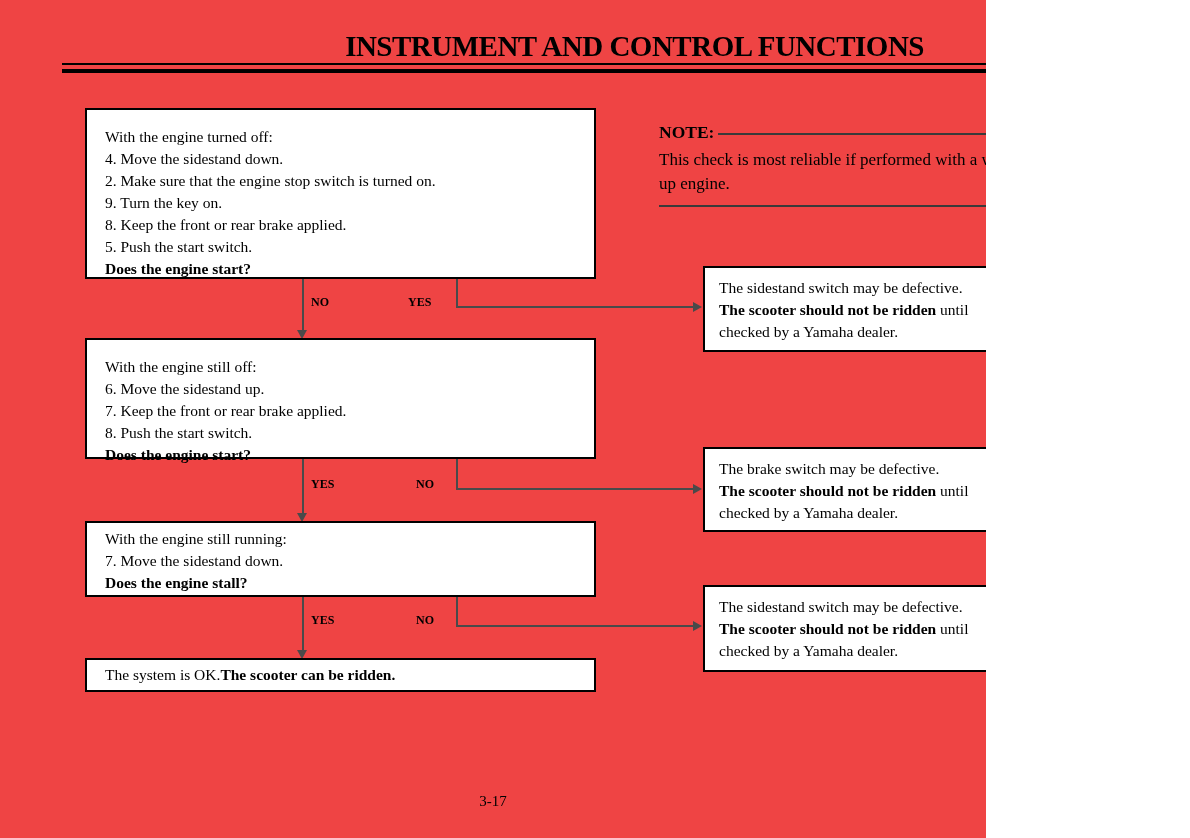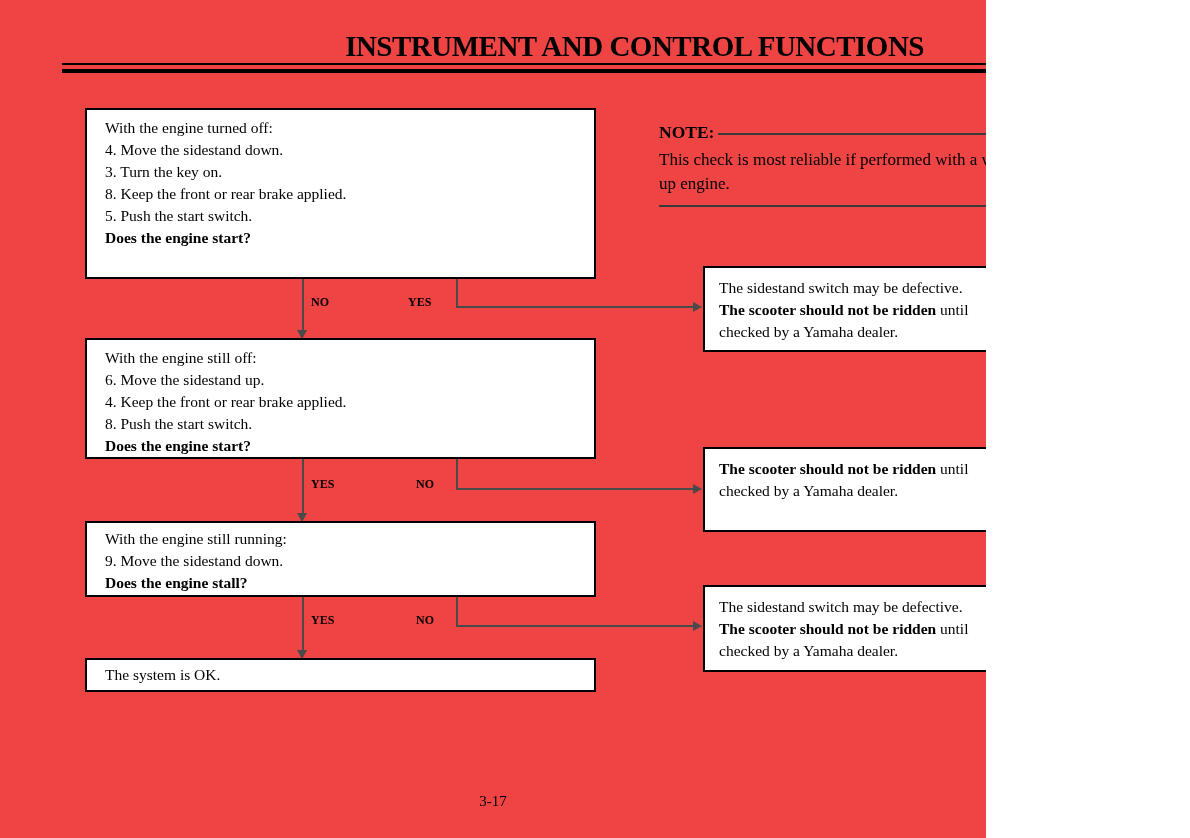--- a/index.html
+++ b/index.html
@@ -23,21 +23,21 @@
 
   
   .box{
     position:absolute;
     border:2px solid #000;
     background:#fff;
     box-sizing:border-box;
     font-size:15.5px;
     line-height:22px;
   }
-  .stepbox{left:85px;width:511px;padding:7px 6px 0 18px;}
+  .stepbox{left:85px;width:511px;padding:16px 6px 0 18px;}
   .outbox{left:703px;width:403px;padding:9px 6px 6px 14px;}
   .resultbox{left:85px;width:511px;top:658px;height:34px;display:flex;align-items:center;padding-left:18px;}
   .bold{font-weight:bold;}
 
   
   .vline,.hline{position:absolute;background:#4a4a4a;}
   .vline{width:2px;}
   .hline{height:2px;}
   .arrow-down{
     position:absolute;width:0;height:0;
@@ -78,84 +78,87 @@
 
 <div class="page">
 
   <div class="title">INSTRUMENT AND CONTROL FUNCTIONS</div>
   <div class="rule rule-thin"></div>
   <div class="rule rule-thick"></div>
 
   <div class="box stepbox" style="top:108px;height:171px;">
     <div>With the engine turned off:</div>
     <div>4. Move the sidestand down.</div>
-    <div>3. Turn the key on.</div>
+    <div>2. Make sure that the engine stop switch is turned on.</div>
+    <div>9. Turn the key on.</div>
     <div>8. Keep the front or rear brake applied.</div>
     <div>5. Push the start switch.</div>
     <div class="bold">Does the engine start?</div>
   </div>
 
   <div class="vline" style="left:302px;top:279px;height:51px;"></div>
   <div class="arrow-down" style="left:297px;top:330px;"></div>
   <div class="branch-label" style="left:311px;top:295px;">NO</div>
   <div class="vline" style="left:456px;top:279px;height:29px;"></div>
   <div class="hline" style="left:456px;top:306px;width:238px;"></div>
   <div class="arrow-right" style="left:693px;top:302px;"></div>
   <div class="branch-label" style="left:408px;top:295px;">YES</div>
 
   <div class="box stepbox" style="top:338px;height:121px;">
     <div>With the engine still off:</div>
     <div>6. Move the sidestand up.</div>
-    <div>4. Keep the front or rear brake applied.</div>
+    <div>7. Keep the front or rear brake applied.</div>
     <div>8. Push the start switch.</div>
     <div class="bold">Does the engine start?</div>
   </div>
 
   <div class="vline" style="left:302px;top:459px;height:54px;"></div>
   <div class="arrow-down" style="left:297px;top:513px;"></div>
   <div class="branch-label" style="left:311px;top:477px;">YES</div>
   <div class="vline" style="left:456px;top:459px;height:31px;"></div>
   <div class="hline" style="left:456px;top:488px;width:238px;"></div>
   <div class="arrow-right" style="left:693px;top:484px;"></div>
   <div class="branch-label" style="left:416px;top:477px;">NO</div>
 
   <div class="box stepbox" style="top:521px;height:76px;padding-top:5px;">
     <div>With the engine still running:</div>
-    <div>9. Move the sidestand down.</div>
+    <div>7. Move the sidestand down.</div>
     <div class="bold">Does the engine stall?</div>
   </div>
 
   <div class="vline" style="left:302px;top:597px;height:53px;"></div>
   <div class="arrow-down" style="left:297px;top:650px;"></div>
   <div class="branch-label" style="left:311px;top:613px;">YES</div>
   <div class="vline" style="left:456px;top:597px;height:30px;"></div>
   <div class="hline" style="left:456px;top:625px;width:238px;"></div>
   <div class="arrow-right" style="left:693px;top:621px;"></div>
   <div class="branch-label" style="left:416px;top:613px;">NO</div>
 
   <div class="box resultbox">
     <span>The system is OK. </span>
+      <span class="bold">The scooter can be ridden.</span>
   </div>
 
   <div class="note">
     <div class="note-head">
       <span class="note-label">NOTE:</span>
       <span class="note-rule"></span>
     </div>
     <div class="note-text">This check is most reliable if performed with a warmed-up engine.</div>
     <div class="note-bottom-rule"></div>
   </div>
 
   <div class="box outbox" style="top:266px;height:86px;">
     <div>The sidestand switch may be defective.</div>
     <div><span class="bold">The scooter should not be ridden</span><span> until</span></div>
     <div>checked by a Yamaha dealer.</div>
   </div>
 
   <div class="box outbox" style="top:447px;height:85px;">
+    <div>The brake switch may be defective.</div>
     <div><span class="bold">The scooter should not be ridden</span><span> until</span></div>
     <div>checked by a Yamaha dealer.</div>
   </div>
 
   <div class="box outbox" style="top:585px;height:87px;">
     <div>The sidestand switch may be defective.</div>
     <div><span class="bold">The scooter should not be ridden</span><span> until</span></div>
     <div>checked by a Yamaha dealer.</div>
   </div>
 

